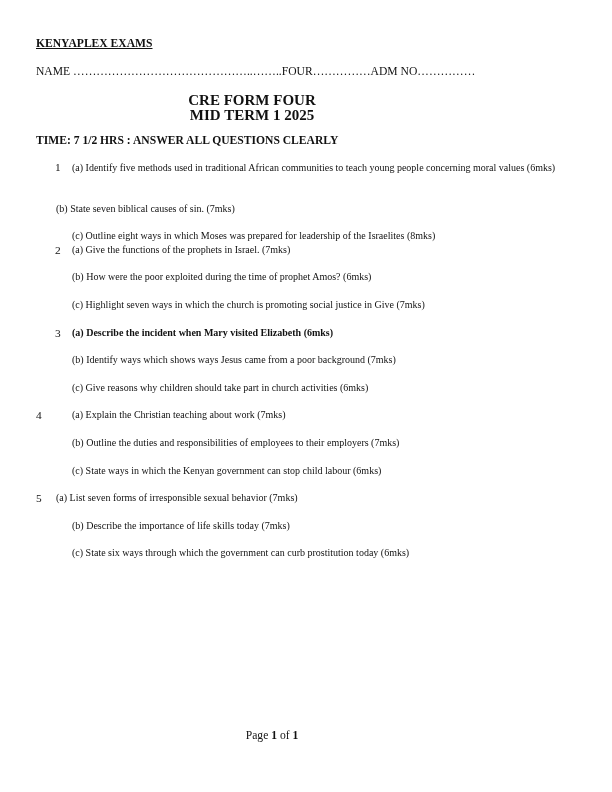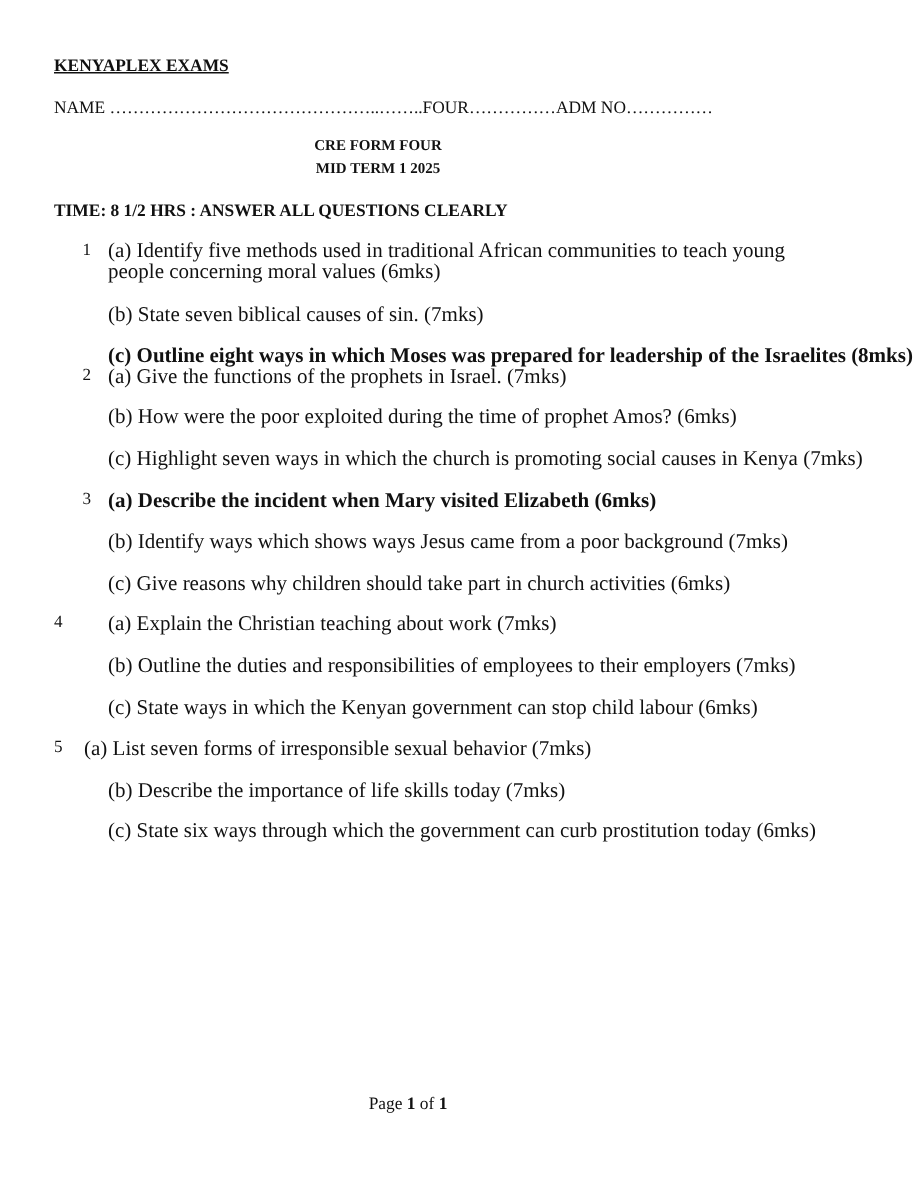--- a/index.html
+++ b/index.html
@@ -4,50 +4,50 @@
   <style>
     html, body { margin: 0; padding: 0; background: #ffffff; }
     body {
       width: 612px; height: 792px; position: relative; overflow: hidden;
       font-family: "Liberation Serif", "DejaVu Serif", serif;
       color: #111; font-size: 11.4px;
     }
     .abs { position: absolute; white-space: nowrap; }
     .brand { left: 36px; top: 37px; font-weight: bold; text-decoration: underline; font-size: 11.6px; }
     .nameline { left: 36px; top: 65px; font-size: 11.6px; }
-    .title { left: 0; width: 504px; text-align: center; font-weight: bold; font-size: 10px; }
+    .title { left: 0; width: 504px; text-align: center; font-weight: bold; font-size: 15px; }
     .time { left: 36px; top: 134px; font-weight: bold; font-size: 11.6px; }
     .qnum { font-size: 11.4px; }
-    .qtext { font-size: 14px; }
+    .qtext { font-size: 10px; }
     .wrap { white-space: normal; width: 490px; line-height: 14px; }
     .footer { left: 0; width: 544px; text-align: center; top: 729px; font-size: 11.6px; }
     .footer b { font-weight: bold; }
   </style>
 </head>
 <body>
 
 <div>
 
   <div class="abs brand">KENYAPLEX EXAMS</div>
   <div class="abs nameline">NAME  ………………………………………..……..FOUR……………ADM NO……………</div>
 
   <div class="abs title" style="top:92px;">CRE FORM FOUR</div>
   <div class="abs title" style="top:107px;">MID TERM 1 2025</div>
 
-  <div class="abs time">TIME: 8 1/2 HRS   : ANSWER ALL QUESTIONS CLEARLY</div>
+  <div class="abs time">TIME: 7 1/2 HRS   : ANSWER ALL QUESTIONS CLEARLY</div>
 
   <div class="abs qnum" style="left:55px; top:161px;">1</div>
   <div class="abs qtext wrap" style="left:72px; top:161px;">(a) Identify five methods used in traditional African communities to teach young people concerning moral values (6mks)</div>
-  <div class="abs qtext" style="left:72px; top:203px;">(b)  State seven biblical causes of sin. (7mks)</div>
-  <div class="abs qtext" style="left:72px; top:230px;font-weight:bold;">(c)  Outline eight ways in which Moses was prepared for leadership of the Israelites (8mks)</div>
+  <div class="abs qtext" style="left:56px; top:203px;">(b)  State seven biblical causes of sin. (7mks)</div>
+  <div class="abs qtext" style="left:72px; top:230px;">(c)  Outline eight ways in which Moses was prepared for leadership of the Israelites (8mks)</div>
 
   <div class="abs qnum" style="left:55px; top:244px;">2</div>
   <div class="abs qtext" style="left:72px; top:244px;">(a) Give the functions of the prophets in Israel.  (7mks)</div>
   <div class="abs qtext" style="left:72px; top:271px;">(b)  How were the poor exploited during the time of prophet Amos? (6mks)</div>
-  <div class="abs qtext" style="left:72px; top:299px;">(c)   Highlight seven ways in which the church is promoting social causes in Kenya (7mks)</div>
+  <div class="abs qtext" style="left:72px; top:299px;">(c)   Highlight seven ways in which the church is promoting social justice in Give (7mks)</div>
 
   <div class="abs qnum" style="left:55px; top:327px;">3</div>
   <div class="abs qtext" style="left:72px; top:327px;font-weight:bold;">(a) Describe the incident when Mary visited Elizabeth (6mks)</div>
   <div class="abs qtext" style="left:72px; top:354px;">(b)   Identify ways which shows ways Jesus came from a poor background (7mks)</div>
   <div class="abs qtext" style="left:72px; top:382px;">(c)   Give reasons why children should take part in church activities (6mks)</div>
 
   <div class="abs qnum" style="left:36px; top:409px;">4</div>
   <div class="abs qtext" style="left:72px; top:409px;">(a)   Explain the Christian teaching about work (7mks)</div>
   <div class="abs qtext" style="left:72px; top:437px;">(b)  Outline the duties and responsibilities of employees to their employers (7mks)</div>
   <div class="abs qtext" style="left:72px; top:465px;">(c)  State ways in which the Kenyan government can stop child labour (6mks)</div>

